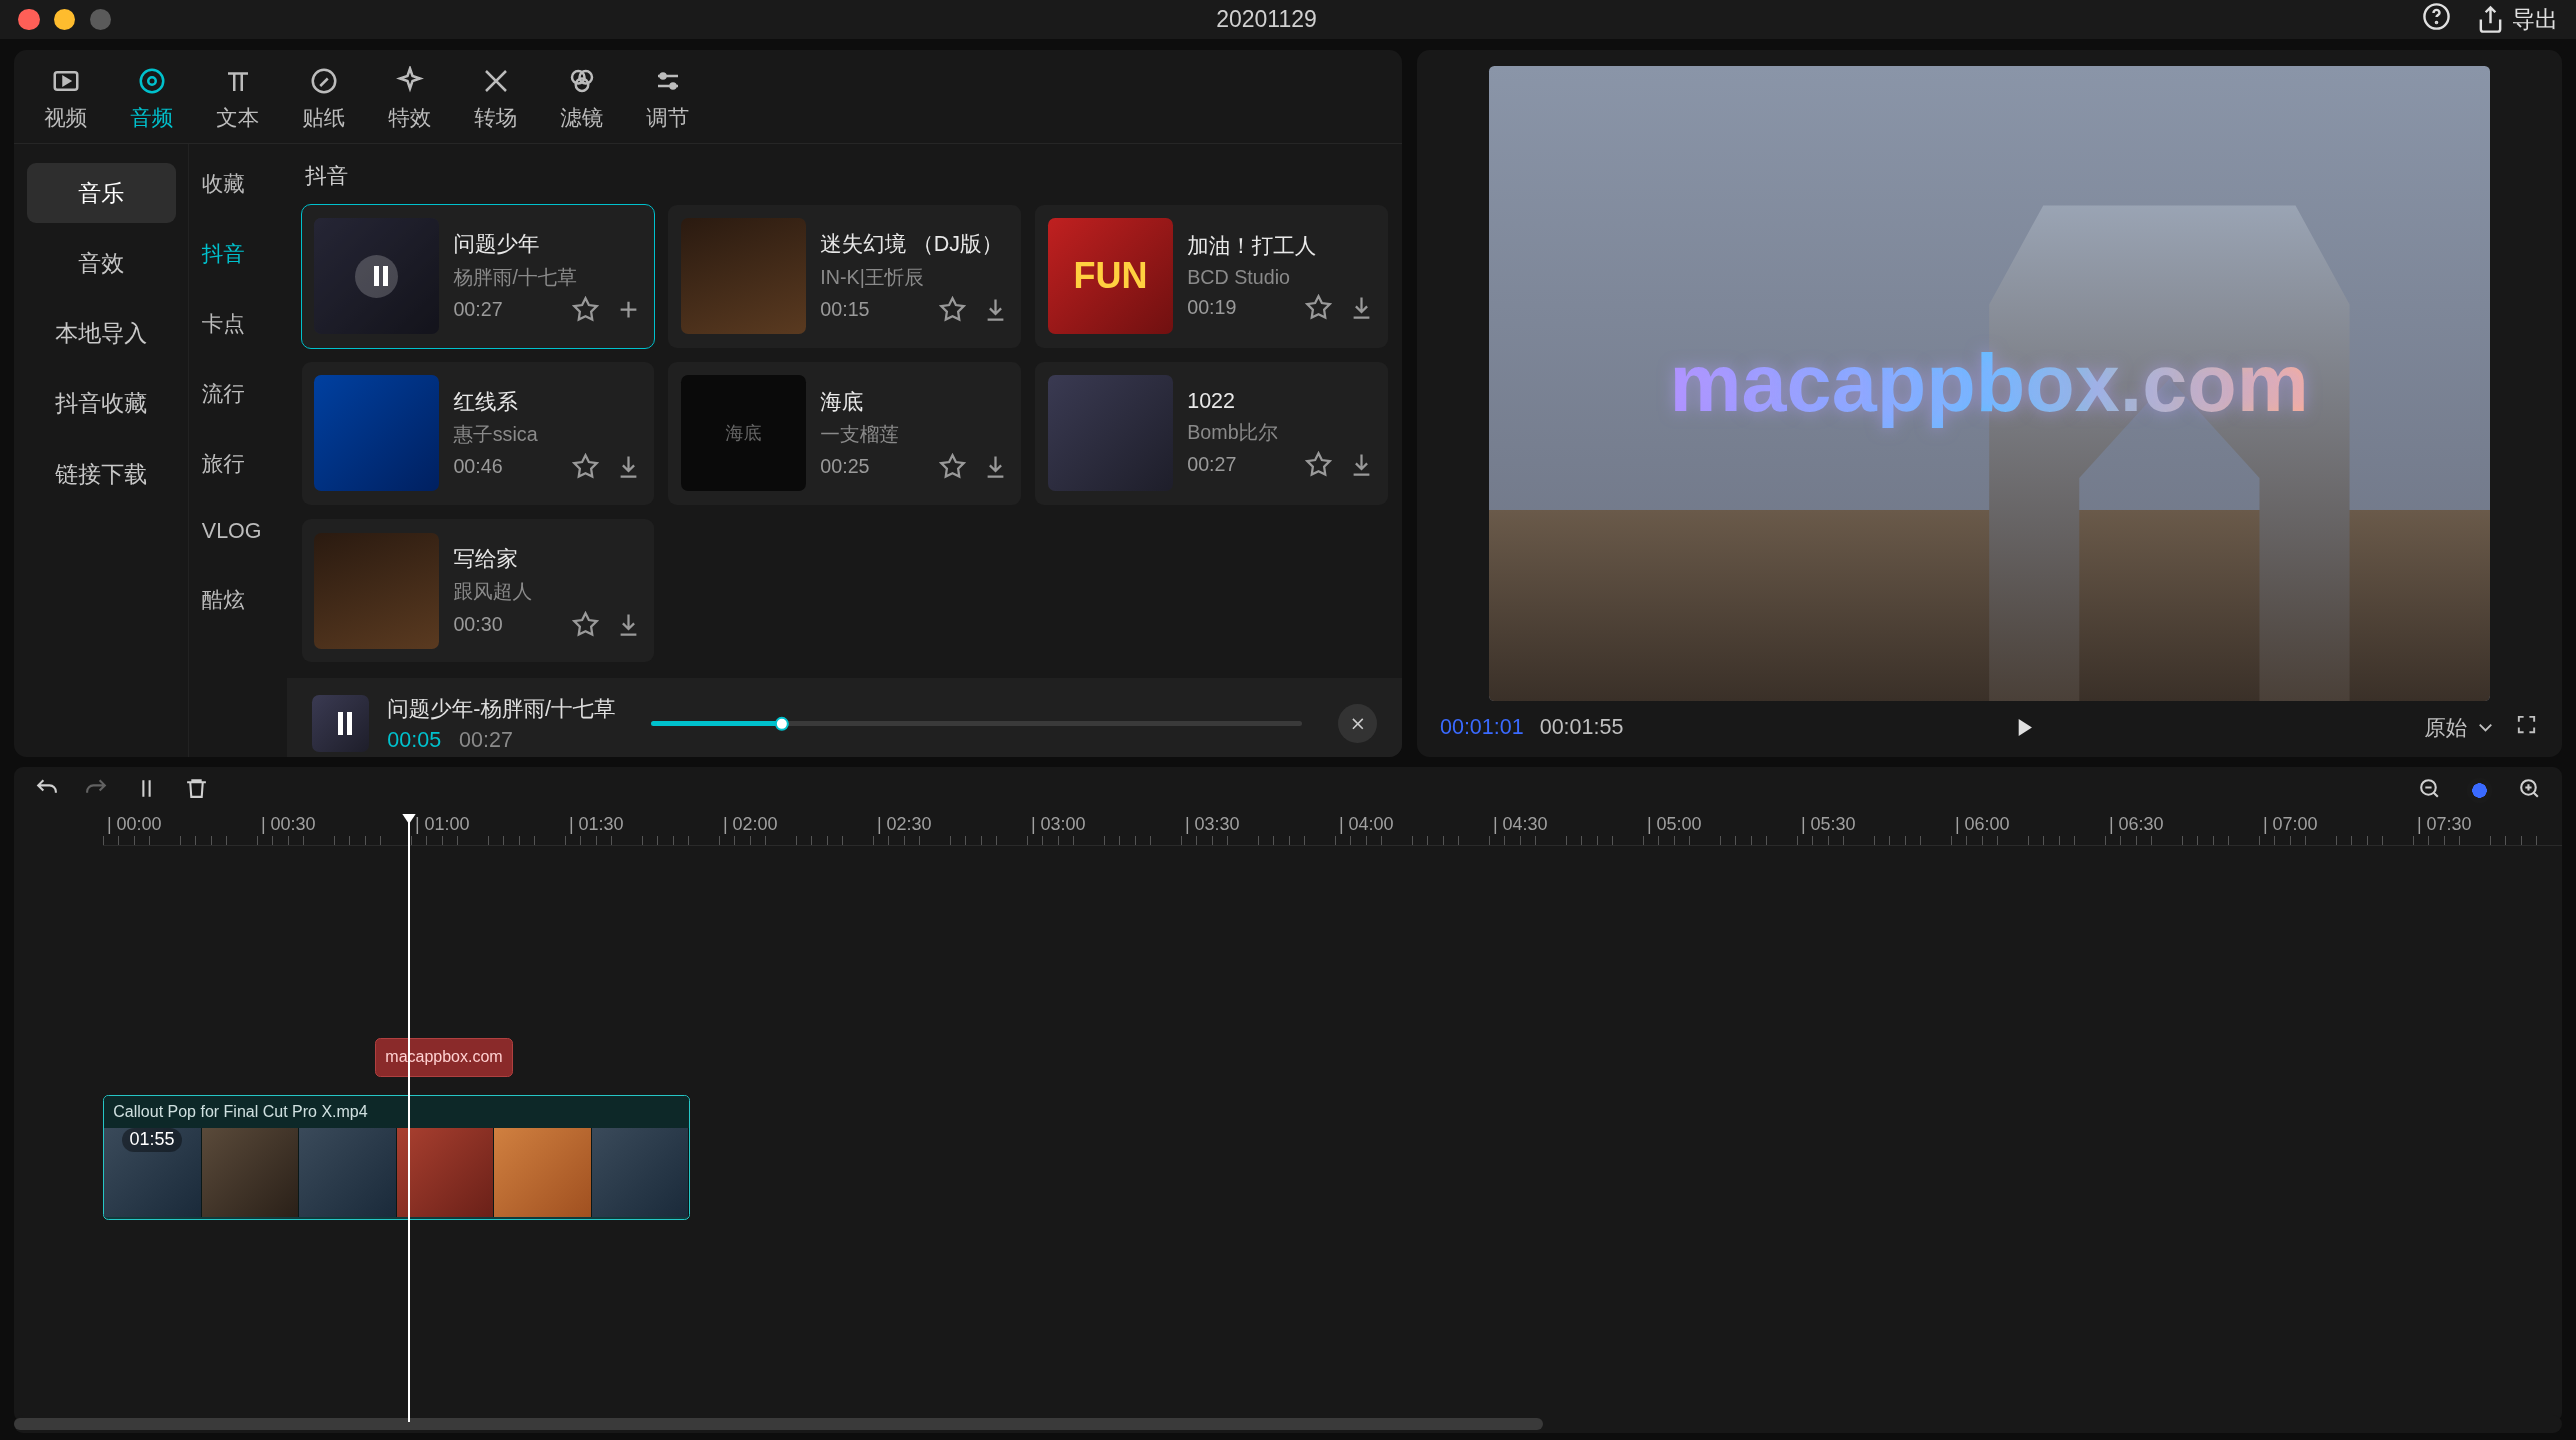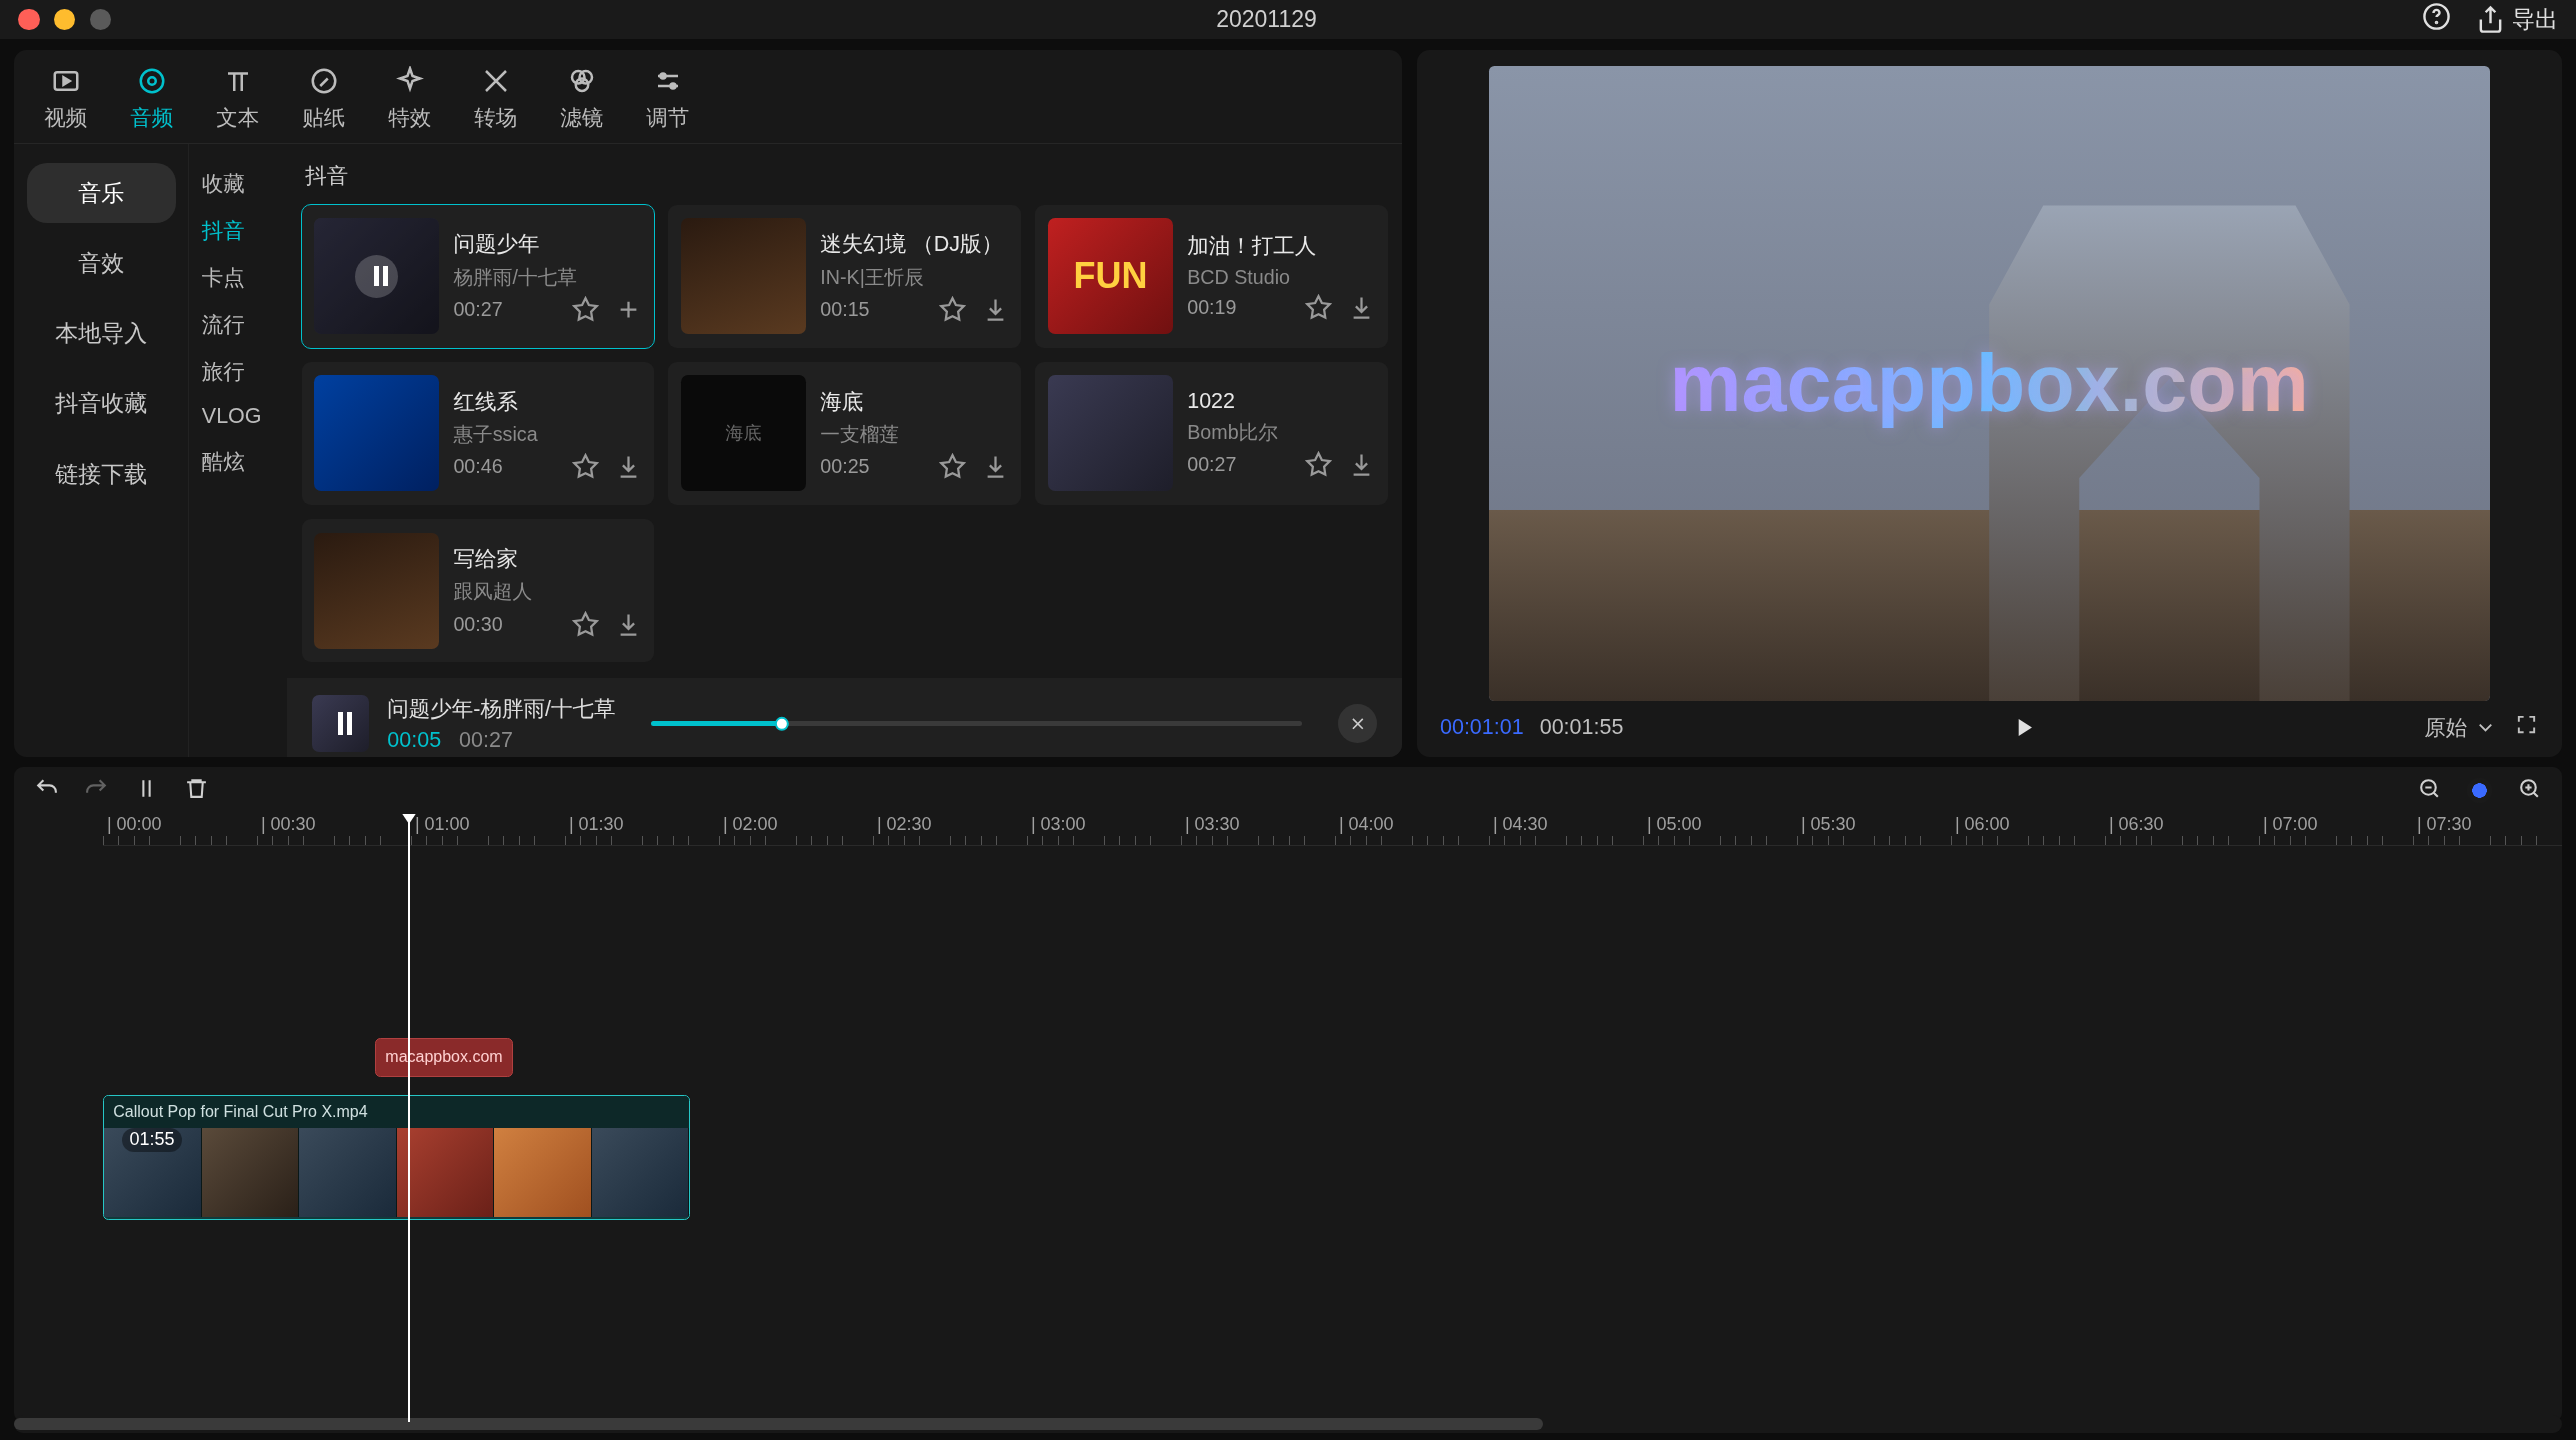--- a/index.html
+++ b/index.html
@@ -52,24 +52,24 @@
 .subtab-col {
   width: 175px; border-right: 0.9px solid #222;
   display: flex; flex-direction: column; gap: 10.7px;
   padding: 19.7px 12.5px;
 }
 .subtab {
   padding: 14.3px 0; text-align: center;
   font-size: 23px; color: #c8c8c8;
   border-radius: 9px; cursor: pointer;
 }
-.subtab.active { background: #2e2e2e; color: #fff; border-radius: 20px; }
+.subtab.active { background: #2e2e2e; color: #fff; }
 
 .cat-col {
-  width: 98px; display: flex; flex-direction: column; gap: 18px;
+  width: 98px; display: flex; flex-direction: column; gap: 41px;
   padding: 25px 12.5px; font-size: 21.5px; color: #bcbcbc;
 }
 .cat-item { cursor: pointer; }
 .cat-item.active { color: #00c1cd; }
 
 .music-area { flex: 1; padding: 16px 14.3px 107px 14.3px; position: relative; }
 .music-heading { font-size: 21.5px; color: #d0d0d0; margin: 1.8px 0 14.3px 3.6px; }
 .music-grid { display: grid; grid-template-columns: repeat(3, 1fr); gap: 14.3px; }
 .music-card {
   background: #202020; border-radius: 9px;

